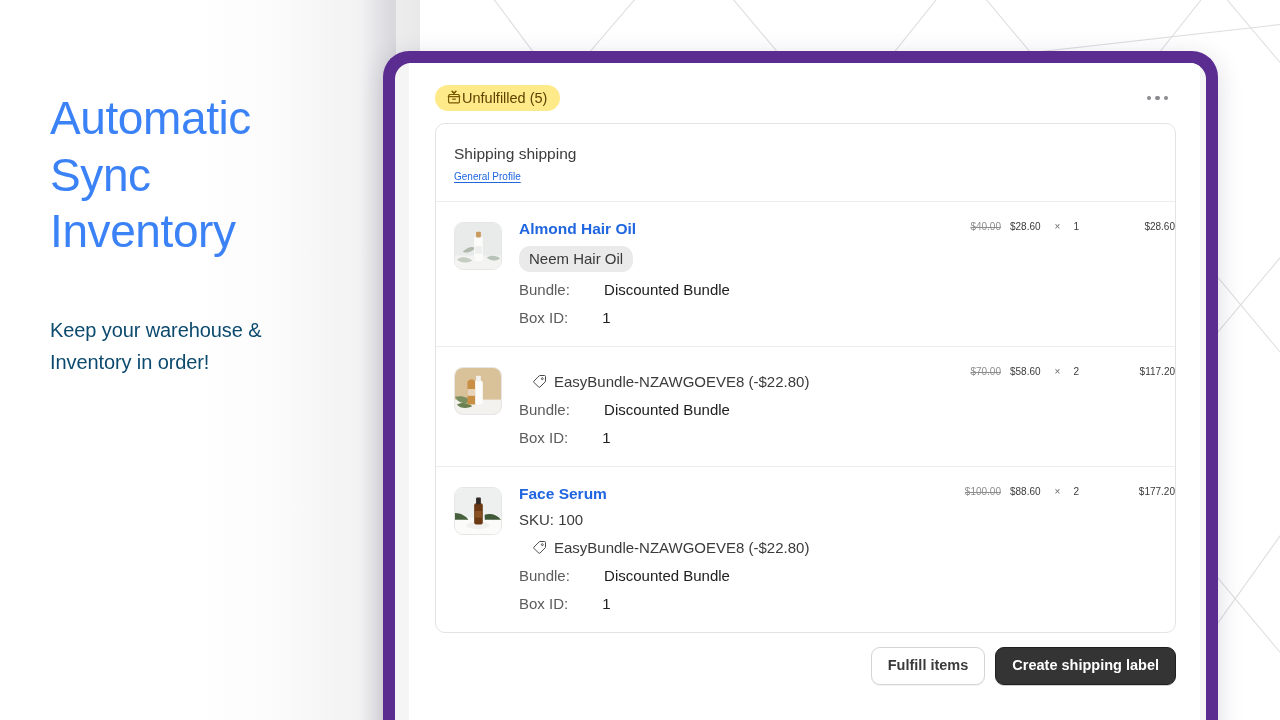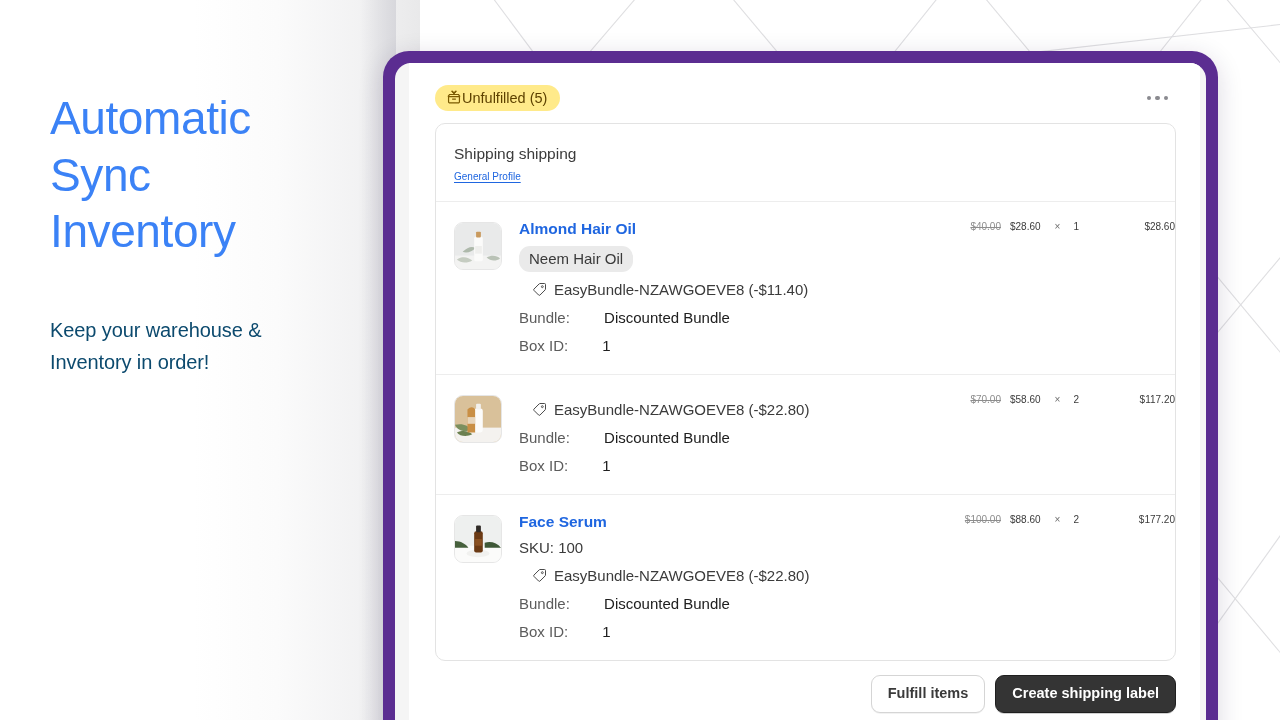--- a/index.html
+++ b/index.html
@@ -331,29 +331,20 @@
                 <path d="M33 36c5-3 11-2 14 1-4 3-10 3-14-1Z" fill="#aab5a6" opacity=".8"></path>
                 <path d="M8 30c5-5 10-6 13-4-3 4-9 6-13 4Z" fill="#9aa895" opacity=".75"></path>
                 <rect x="20" y="14" width="9" height="26" rx="2" fill="#fbfbfa"></rect>
                 <rect x="22" y="9" width="5" height="6" rx="1" fill="#c99a5e"></rect>
                 <rect x="21" y="24" width="7" height="8" fill="#efefed"></rect>
               </svg>
             </div>
             <div class="item-body">
               <div class="item-title">Almond Hair Oil</div>
               <div class="variant-pill">Neem Hair Oil</div>
-              <div class="discount-line">
-                <span>
-                  <svg width="15" height="15" viewBox="0 0 18 18" fill="none">
-                    <path d="M9.6 1.8H15a1.2 1.2 0 0 1 1.2 1.2v5.4a1.6 1.6 0 0 1-.47 1.13l-6.1 6.1a1.2 1.2 0 0 1-1.7 0l-5.5-5.5a1.2 1.2 0 0 1 0-1.7l6.1-6.1A1.6 1.6 0 0 1 9.6 1.8Z" stroke="#4a4a4a" stroke-width="1.2" stroke-linejoin="round"></path>
-                    <circle cx="12.4" cy="5.6" r="1.15" stroke="#4a4a4a" stroke-width="1.1"></circle>
-                  </svg>
-                </span>
-                <span>EasyBundle-NZAWGOEVE8 (-$11.40)</span>
-              </div>
               <div class="meta-line">
                 <span class="meta-key">Bundle:</span>
                 <span class="meta-val">Discounted Bundle</span>
               </div>
               <div class="meta-line">
                 <span class="meta-key">Box ID:</span>
                 <span class="meta-val">1</span>
               </div>
             </div>
             <div class="item-price">

